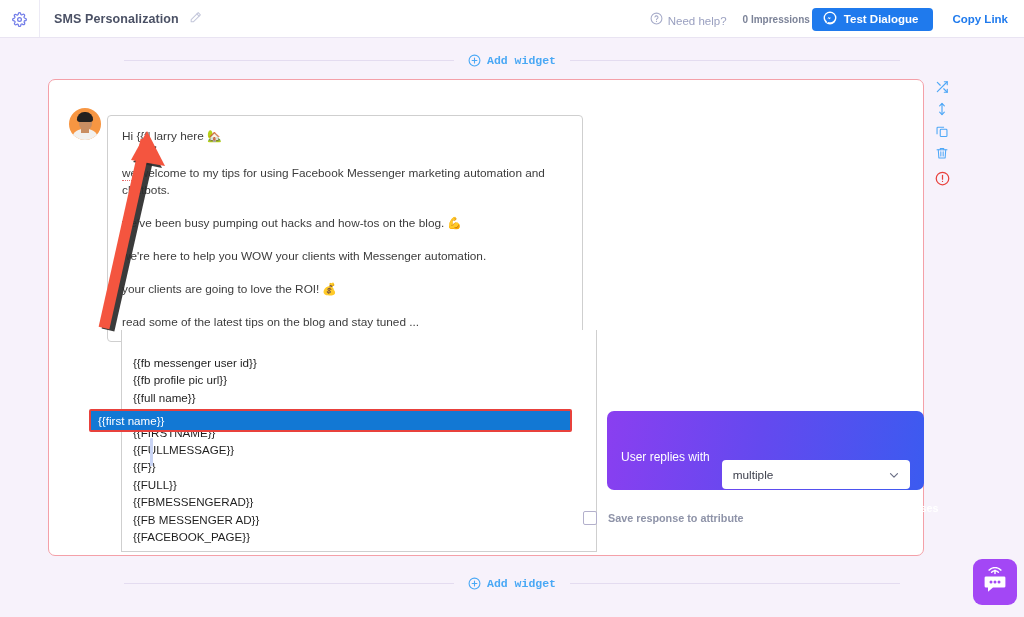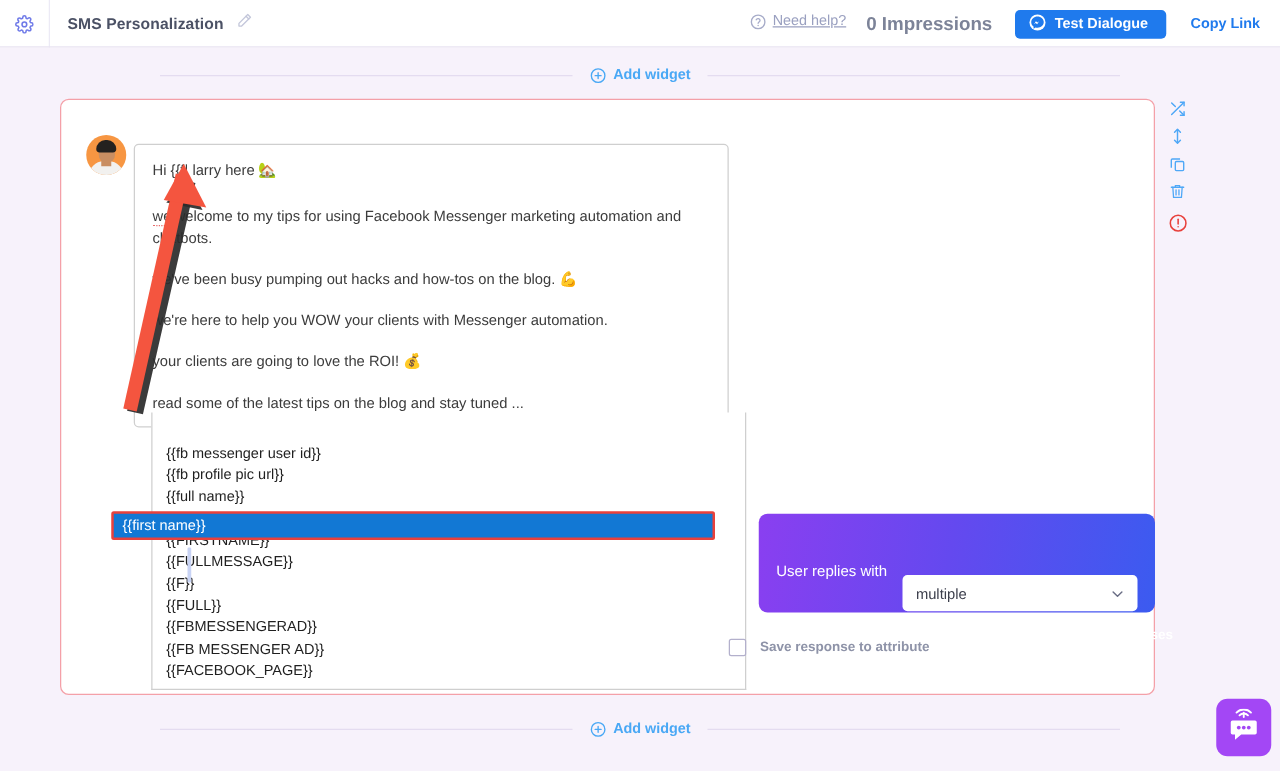--- a/index.html
+++ b/index.html
@@ -72,36 +72,35 @@
   .topbar-right {
     position: absolute;
     right: 0; top: 0;
     height: 38px;
     display: flex;
     align-items: center;
     padding-right: 10px;
   }
   .need-help {
     display: flex;
-    align-items: flex-start;
+    align-items: flex-end;
     color: #9aa0c0;
     font-size: 11.5px;
     margin-right: 16px;
     white-space: nowrap;
-    text-decoration: underline;
   }
   .need-help .qmark {
     margin-right: 5px;
     display: block;
   }
   .impressions {
-    font-size: 15px;
+    font-size: 10px;
     font-weight: bold;
     color: #7c8398;
-    margin-right: 18px;
+    margin-right: 2px;
     white-space: nowrap;
   }
   .test-dialogue {
     background: #1f7aed;
     color: #fff;
     font-size: 11.5px;
     font-weight: bold;
     border: none;
     border-radius: 4px;
     height: 23px;
@@ -145,21 +144,21 @@
   .aw-line.left { width: 330px; }
   .aw-line.right { width: 330px; }
   .aw-btn {
     display: flex;
     align-items: center;
     gap: 6px;
     padding: 0 14px;
     cursor: pointer;
     background: transparent;
     border: none;
-    font-family: Liberation Sans, sans-serif;
+    font-family: Liberation Mono, monospace;
     text-align: center;
   }
   .aw-btn span {
     color: #49a8f5;
     font-size: 11.5px;
     font-weight: bold;
     white-space: nowrap;
   }
 
   

